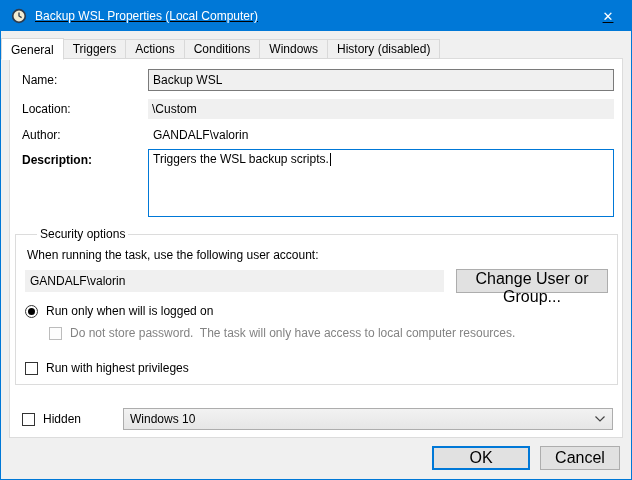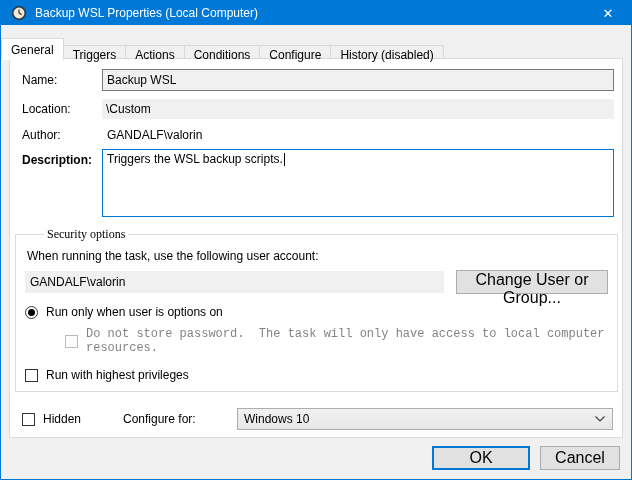--- a/index.html
+++ b/index.html
@@ -3,67 +3,67 @@
 <meta charset="utf-8">
 <style>
   * { margin:0; padding:0; box-sizing:border-box; }
   html,body { width:632px; height:480px; overflow:hidden; }
   body { font-family:"Liberation Sans","DejaVu Sans",sans-serif; font-size:12px; color:#000; }
 
   .window { position:relative; width:632px; height:480px; background:#f0f0f0;
             border:1px solid #0078d7; }
 
   
-  .titlebar { position:absolute; left:0; top:0; right:0; height:24px;
-              background:#0078d7; display:flex; align-items:center; }
+  .titlebar { position:absolute; left:0; top:0; right:0; height:30px;
+              background:#0078d7; display:flex; align-items:center;text-decoration:underline; }
   .titlebar .app-icon { margin-left:10px; width:16px; height:16px; flex:none; }
   .titlebar .title { color:#fff; margin-left:8px; white-space:nowrap; }
   .close-btn { margin-left:auto; width:46px; height:30px; display:flex;
                align-items:center; justify-content:center; color:#fff;
                font-size:13px; cursor:default; }
 
   
   .tabs { position:absolute; left:0; top:37px; display:flex; align-items:flex-end; z-index:3; }
-  .tab { height:14px; padding:2px 9px 3px; background:#f0f0f0;
+  .tab { height:20px; padding:2px 9px 3px; background:#f0f0f0;
          border:1px solid #d9d9d9; margin-right:-1px; white-space:nowrap; }
   .tab.active { height:22px; padding-top:4px; background:#fff;
                 border-bottom:1px solid #fff; margin-bottom:-1px; position:relative; z-index:4; }
 
   
   .page { position:absolute; left:8px; top:57px; width:614px; height:380px;
           background:#fff; border:1px solid #dcdcdc; z-index:1; }
 
-  .row { display:flex; align-items:center; margin:0 8px 0 12px; }
+  .row { display:flex; align-items:center; margin:0 8px 0 12px;gap:46px; }
   .row > .lbl { width:80px; flex:none; }
   .field { flex:1; height:22px; background:#f0f0f0; border:1px solid #7a7a7a;
            padding:0 4px; display:flex; align-items:center; }
   .flat { flex:1; height:20px; background:#f0f0f0; padding:8px 4px;
           display:flex; align-items:center; }
   .plain { padding-left:5px; }
   .desc-row { align-items:flex-start; }
   .desc-row > .lbl { padding-top:4px;font-weight:bold; }
   .desc-box { flex:1; height:68px; background:#fff; border:1px solid #0078d7;
               padding:2px 4px; }
   .caret { display:inline-block; width:1px; height:13px; background:#000;
            vertical-align:text-bottom; margin-left:1px; }
 
   
   fieldset.group { margin:10px 4px 0 5px; border:1px solid #dcdcdc;
                    padding:2px 9px 9px 9px; }
-  fieldset.group legend { padding:0 3px; margin-left:19px;font-family:Liberation Serif, serif; }
+  fieldset.group legend { padding:0 3px; margin-left:12px; }
   .hint { margin:5px 0 0 2px; }
   .account-row { display:flex; align-items:center; margin-top:7px; }
   .account-field { flex:1; height:22px; background:#f0f0f0; padding:0 5px;
                    display:flex; align-items:center; margin-right:12px; }
   .btn { background:#e1e1e1; border:1px solid #adadad; font-family:inherit;
          font-size:16px; color:#000; }
   .change-btn { flex:none; width:152px; height:24px; }
 
   .opt { display:flex; align-items:center; gap:8px; margin-top:11px; }
-  .opt.indent { margin-left:40px; margin-top:8px;font-family:Liberation Mono, monospace; }
+  .opt.indent { margin-left:24px; margin-top:8px; }
   .radio { width:13px; height:13px; border:1px solid #333; border-radius:50%;
            background:#fff; flex:none; position:relative; }
   .radio.checked::after { content:""; position:absolute; inset:2px;
                           background:#000; border-radius:50%; }
   .checkbox { width:13px; height:13px; border:1px solid #333; background:#fff; flex:none; }
   .checkbox.disabled { border-color:#bcbcbc; background:#fdfdfd; }
   .disabled-text { color:#838383; white-space:pre-wrap; }
 
   
   .cfg-row { position:absolute; left:12px; right:9px; bottom:7px;
@@ -94,21 +94,21 @@
     <div class="close-btn">
       <span>✕</span>
     </div>
   </div>
 
   <div class="tabs">
     <div class="tab active">General</div>
     <div class="tab">Triggers</div>
     <div class="tab">Actions</div>
     <div class="tab">Conditions</div>
-    <div class="tab">Configure</div>
+    <div class="tab">Windows</div>
     <div class="tab">History (disabled)</div>
   </div>
 
   <div class="page">
 
     <div class="row" style="margin-top:10px;">
       <span class="lbl">Name:</span>
       <div class="field">
         <span>Backup WSL</span>
       </div>
@@ -140,41 +140,40 @@
 
       <div class="account-row">
         <div class="account-field">
           <span>GANDALF\valorin</span>
         </div>
         <button class="btn change-btn">Change User or Group...</button>
       </div>
 
       <div class="opt">
         <span class="radio checked"></span>
-        <span>Run only when user is options on</span>
+        <span>Run only when will is logged on</span>
       </div>
 
 
       <div class="opt indent">
         <span class="checkbox disabled"></span>
         <span class="disabled-text">Do not store password.  The task will only have access to local computer resources.</span>
       </div>
 
-      <div class="opt" style="margin-top:13px;">
+      <div class="opt" style="margin-top:21px;">
         <span class="checkbox"></span>
         <span>Run with highest privileges</span>
       </div>
     </fieldset>
 
     <div class="cfg-row">
       <div class="hidden-wrap">
         <span class="checkbox"></span>
         <span>Hidden</span>
       </div>
-      <span class="cfg-lbl">Configure for:</span>
       <div class="combo">
         <span>Windows 10</span>
         <span class="chev">
           <svg width="12" height="8" viewBox="0 0 12 8">
               <path d="M1.5 1.5 L6 6 L10.5 1.5" stroke="#444" stroke-width="1.2" fill="none"></path>
             </svg>
         </span>
       </div>
     </div>
 

